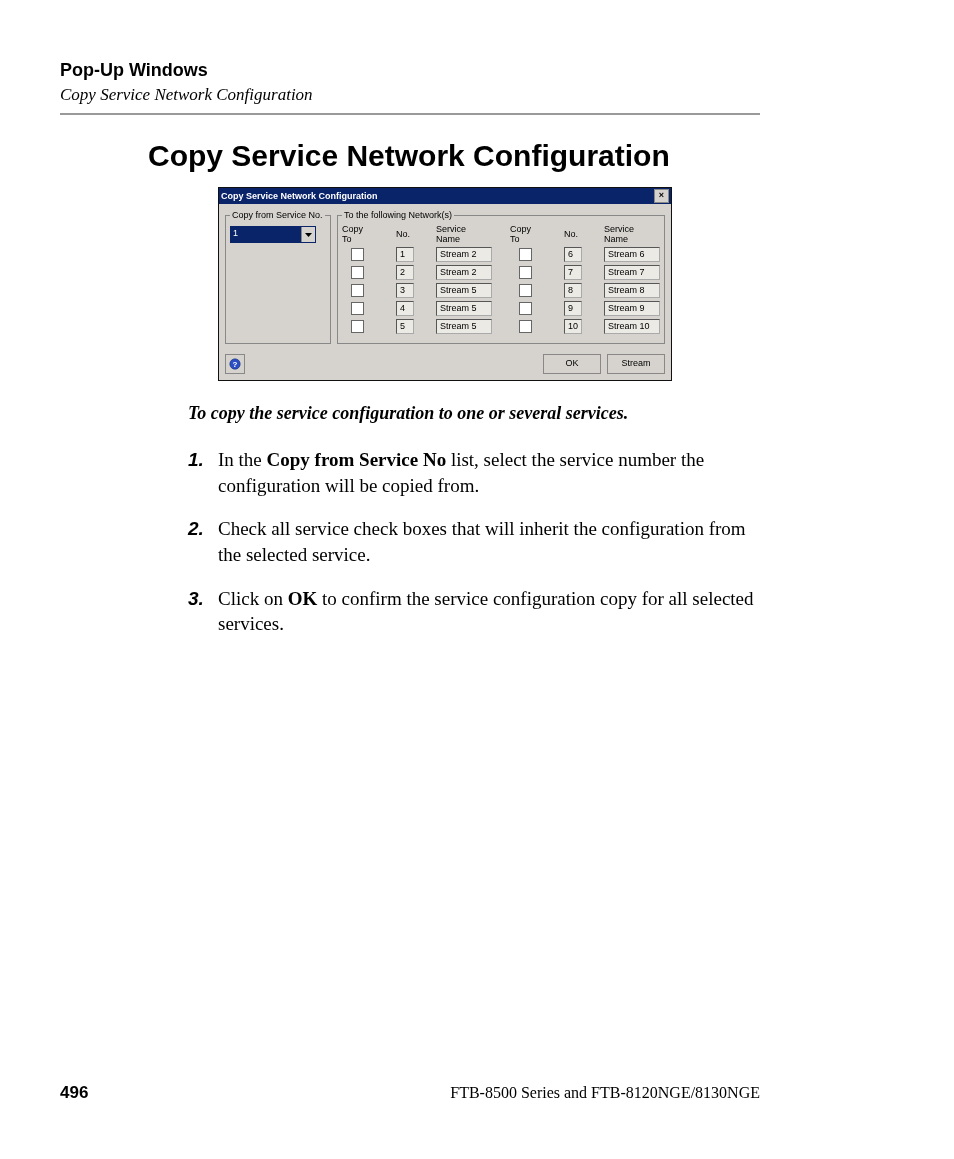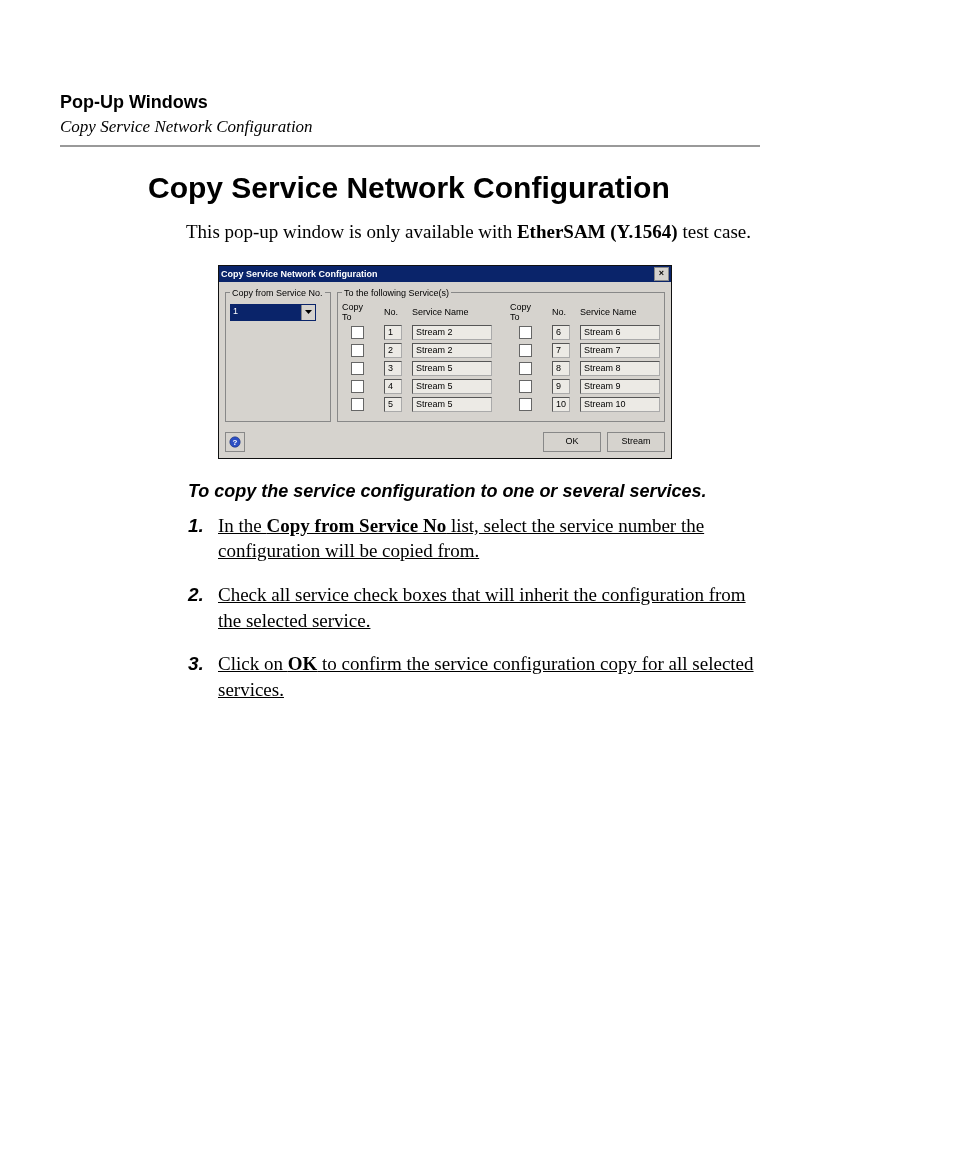--- a/index.html
+++ b/index.html
@@ -6,21 +6,21 @@
     margin: 0;
     padding: 0;
     background: #fff;
     font-family: Georgia, "Times New Roman", serif;
     color: #000;
   }
   .page {
     width: 820px;
     height: 1159px;
     box-sizing: border-box;
-    padding: 92px 60px 40px 60px;
+    padding: 60px 60px 40px 60px;
     position: relative;
   }
   .hdr-line1 {
     font-family: Arial, Helvetica, sans-serif;
     font-weight: 700;
     font-size: 18px;
     margin: 0 0 4px 0;
   }
   .hdr-line2 {
     font-style: italic;
@@ -118,21 +118,21 @@
   }
   .combo-btn svg { display: block; }
   .svc-cols {
     display: flex;
     gap: 18px;
   }
   .svc-col { flex: 1; }
   .svc-hdr, .svc-row {
     display: grid;
     grid-template-columns: 32px 18px 1fr;
-    column-gap: 10px;
+    column-gap: 22px;
     align-items: center;
     margin-bottom: 3px;
   }
   .svc-hdr { font-size: 9px; }
   .svc-no, .svc-name {
     border: 1px inset #aaa;
     background: #eceae5;
     padding: 1px 3px;
     font-size: 9px;
     height: 11px;
@@ -166,40 +166,39 @@
     min-width: 44px;
     height: 18px;
     border: 1px solid #888;
     background: #d6d3ce;
     font-size: 9px;
     line-height: 16px;
     text-align: center;
     padding: 0 6px;
   }
   .subhead {
-    font-family: Liberation Sans, sans-serif;
+    font-family: Liberation Serif, serif;
     font-weight: 700;
     font-style: italic;
     font-size: 18px;
-    margin: 0 0 11px 128px;
+    margin: 0 0 23px 128px;
   }
   ol.steps {
     list-style: none;
     padding: 0;
     margin: 0 0 0 128px;
     counter-reset: st;
   }
   ol.steps > li {
     counter-increment: st;
     font-size: 19px;
     line-height: 1.35;
     margin: 0 0 18px 0;
     position: relative;
     padding-left: 30px;
-    text-decoration: underline;
   }
   ol.steps > li::before {
     content: counter(st) ".";
     font-family: Arial, Helvetica, sans-serif;
     font-weight: 800;
     font-style: italic;
     position: absolute;
     left: 0;
   }
   .footer {
@@ -222,23 +221,20 @@
 <body>
 
 <div class="page">
 
   <div class="hdr-line1">Pop-Up Windows</div>
   <div class="hdr-line2">Copy Service Network Configuration</div>
   <hr class="hdr-rule">
 
   <h1 class="title">Copy Service Network Configuration</h1>
 
-  <p class="intro">
-    <span>This pop-up window is only available with </span><b>EtherSAM (Y.1564)</b><span> test case.</span>
-  </p>
 
   <div class="dialog-wrap">
     <div class="dialog">
       <div class="dlg-titlebar">
         <span>Copy Service Network Configuration</span>
         <span class="dlg-close">
           <span>×</span>
         </span>
       </div>
       <div class="dlg-body">
@@ -248,21 +244,21 @@
             <span class="combo-val">1</span>
             <span class="combo-btn">
               <svg width="7" height="4" viewBox="0 0 7 4">
                   <polygon points="0,0 7,0 3.5,4" fill="#000"></polygon>
                 </svg>
             </span>
           </div>
         </fieldset>
 
         <fieldset class="dlg-fs right-fs">
-          <legend>To the following Service(s)</legend>
+          <legend>To the following Network(s)</legend>
           <div class="svc-cols">
 
             <div class="svc-col">
               <div class="svc-hdr">
                 <span>Copy To</span>
                 <span>No.</span>
                 <span>Service Name</span>
               </div>
               <div class="svc-row">
                 <span class="svc-cb"></span>
@@ -348,13 +344,17 @@
       <span>In the </span><b>Copy from Service No</b><span> list, select the service number the configuration will be copied from.</span>
     </li>
     <li>
       <span>Check all service check boxes that will inherit the configuration from the selected service.</span>
     </li>
     <li>
       <span>Click on </span><b>OK</b><span> to confirm the service configuration copy for all selected services.</span>
     </li>
   </ol>
 
+  <div class="footer">
+    <span class="pg">496</span>
+    <span>FTB-8500 Series and FTB-8120NGE/8130NGE</span>
+  </div>
 </div>
 
 </body></html>

